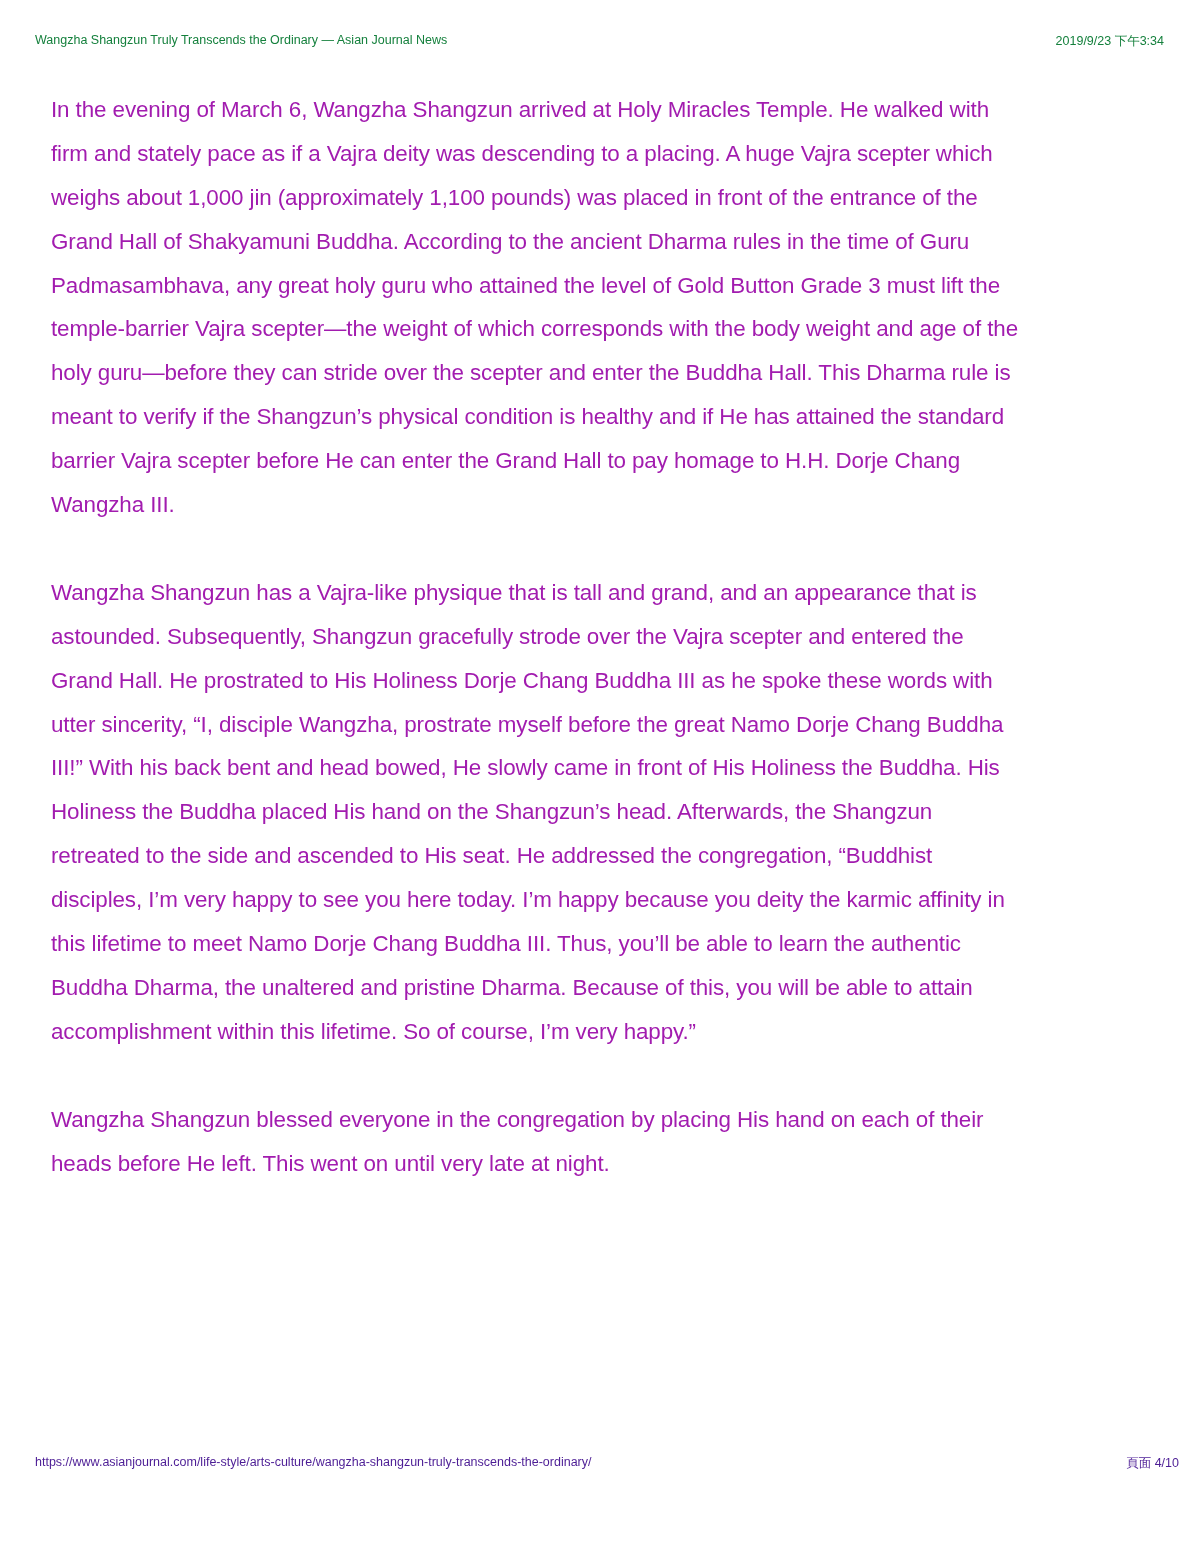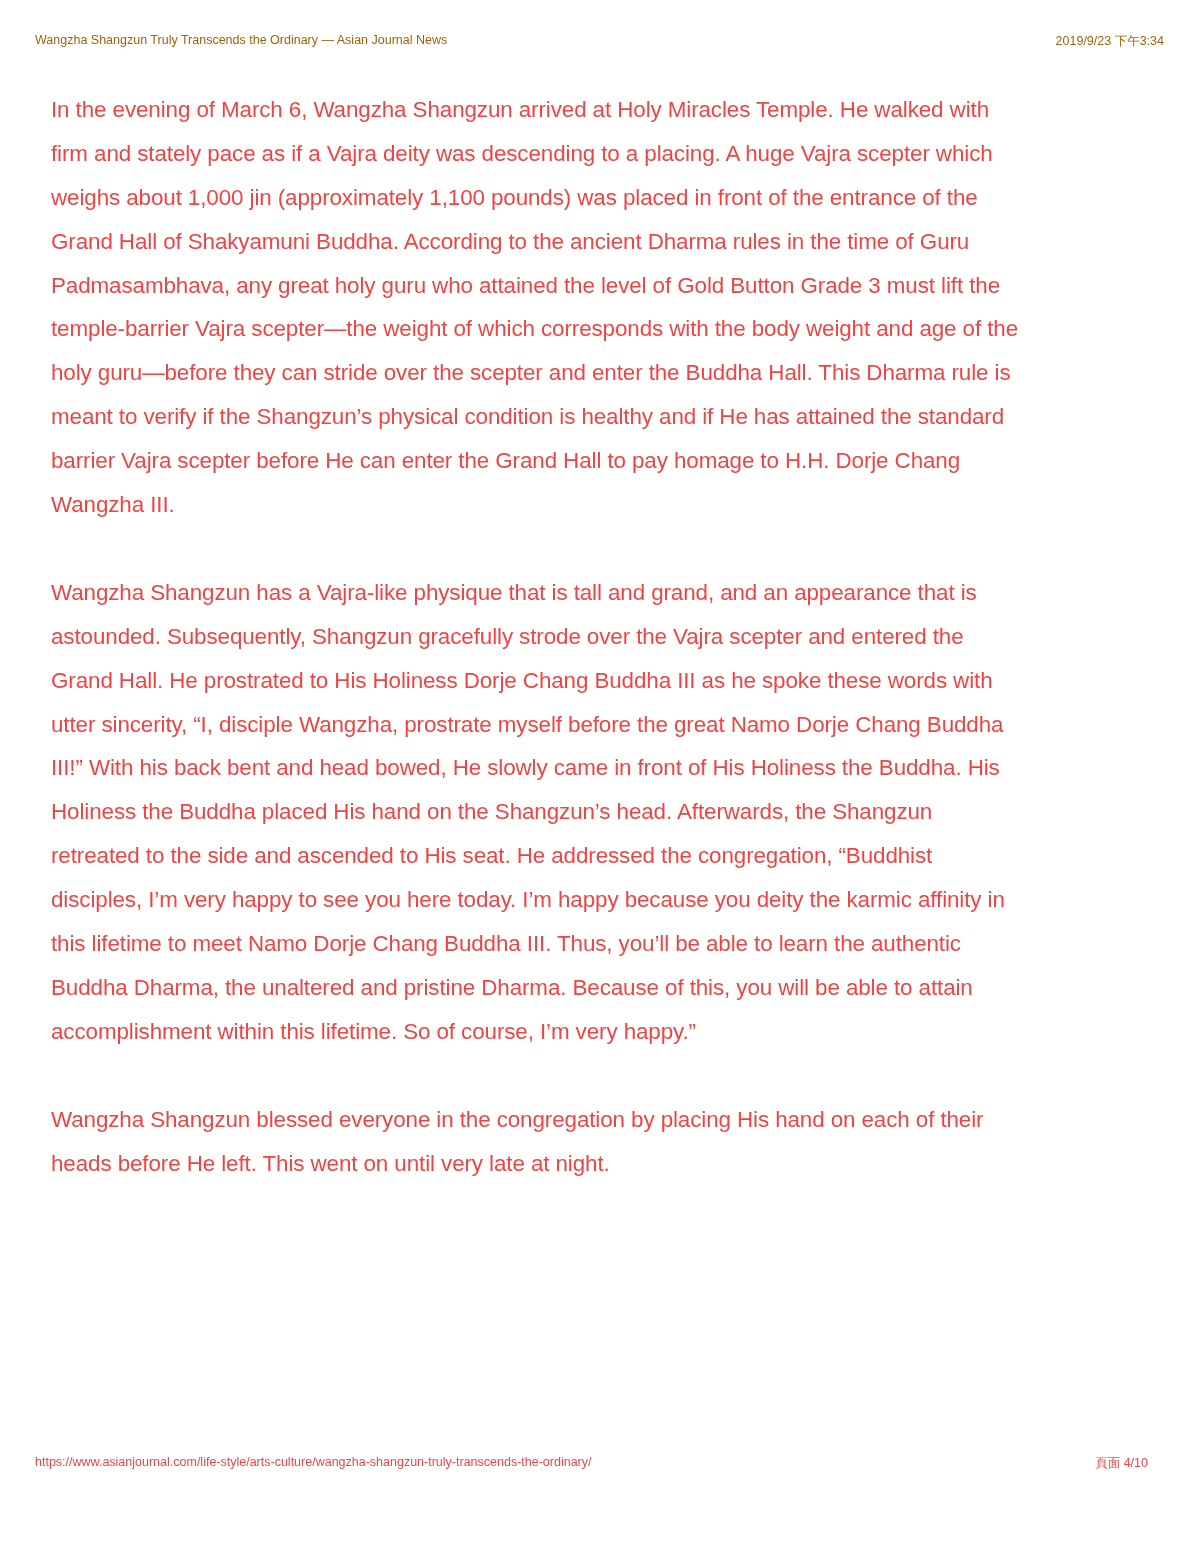--- a/index.html
+++ b/index.html
@@ -15,21 +15,21 @@
       font-family: "Liberation Sans", "DejaVu Sans", sans-serif;
       color: #111111;
     }
     .print-header {
       position: absolute;
       top: 33px;
       left: 0;
       width: 1200px;
       height: 18px;
       font-size: 12.5px;
-      color: #a16207;
+      color: #15803d;
     }
     .print-header .doc-title {
       position: absolute;
       left: 35px;
       top: 0;
       white-space: nowrap;
     }
     .print-header .print-date {
       position: absolute;
       right: 36px;
@@ -44,41 +44,41 @@
     }
     .paragraph {
       margin: 0 0 44px 0;
     }
     .line {
       display: block;
       font-size: 22.4px;
       line-height: 43.9px;
       height: 43.9px;
       white-space: nowrap;
-      color: #ef4444;
+      color: #a21caf;
       letter-spacing: -0.1px;
     }
     .print-footer {
       position: absolute;
       top: 1455px;
       left: 0;
       width: 1200px;
       height: 18px;
       font-size: 12.5px;
-      color: #ef4444;
+      color: #4c1d95;
     }
     .print-footer .page-url {
       position: absolute;
       left: 35px;
       top: 0;
       white-space: nowrap;
     }
     .print-footer .page-number {
       position: absolute;
-      right: 52px;
+      right: 21px;
       top: 0;
       white-space: nowrap;
     }
   </style>
 </head>
 <body>
 
 <div class="print-header">
   <span class="doc-title">Wangzha Shangzun Truly Transcends the Ordinary — Asian Journal News</span>
   <span class="print-date">2019/9/23 下午3:34</span>

